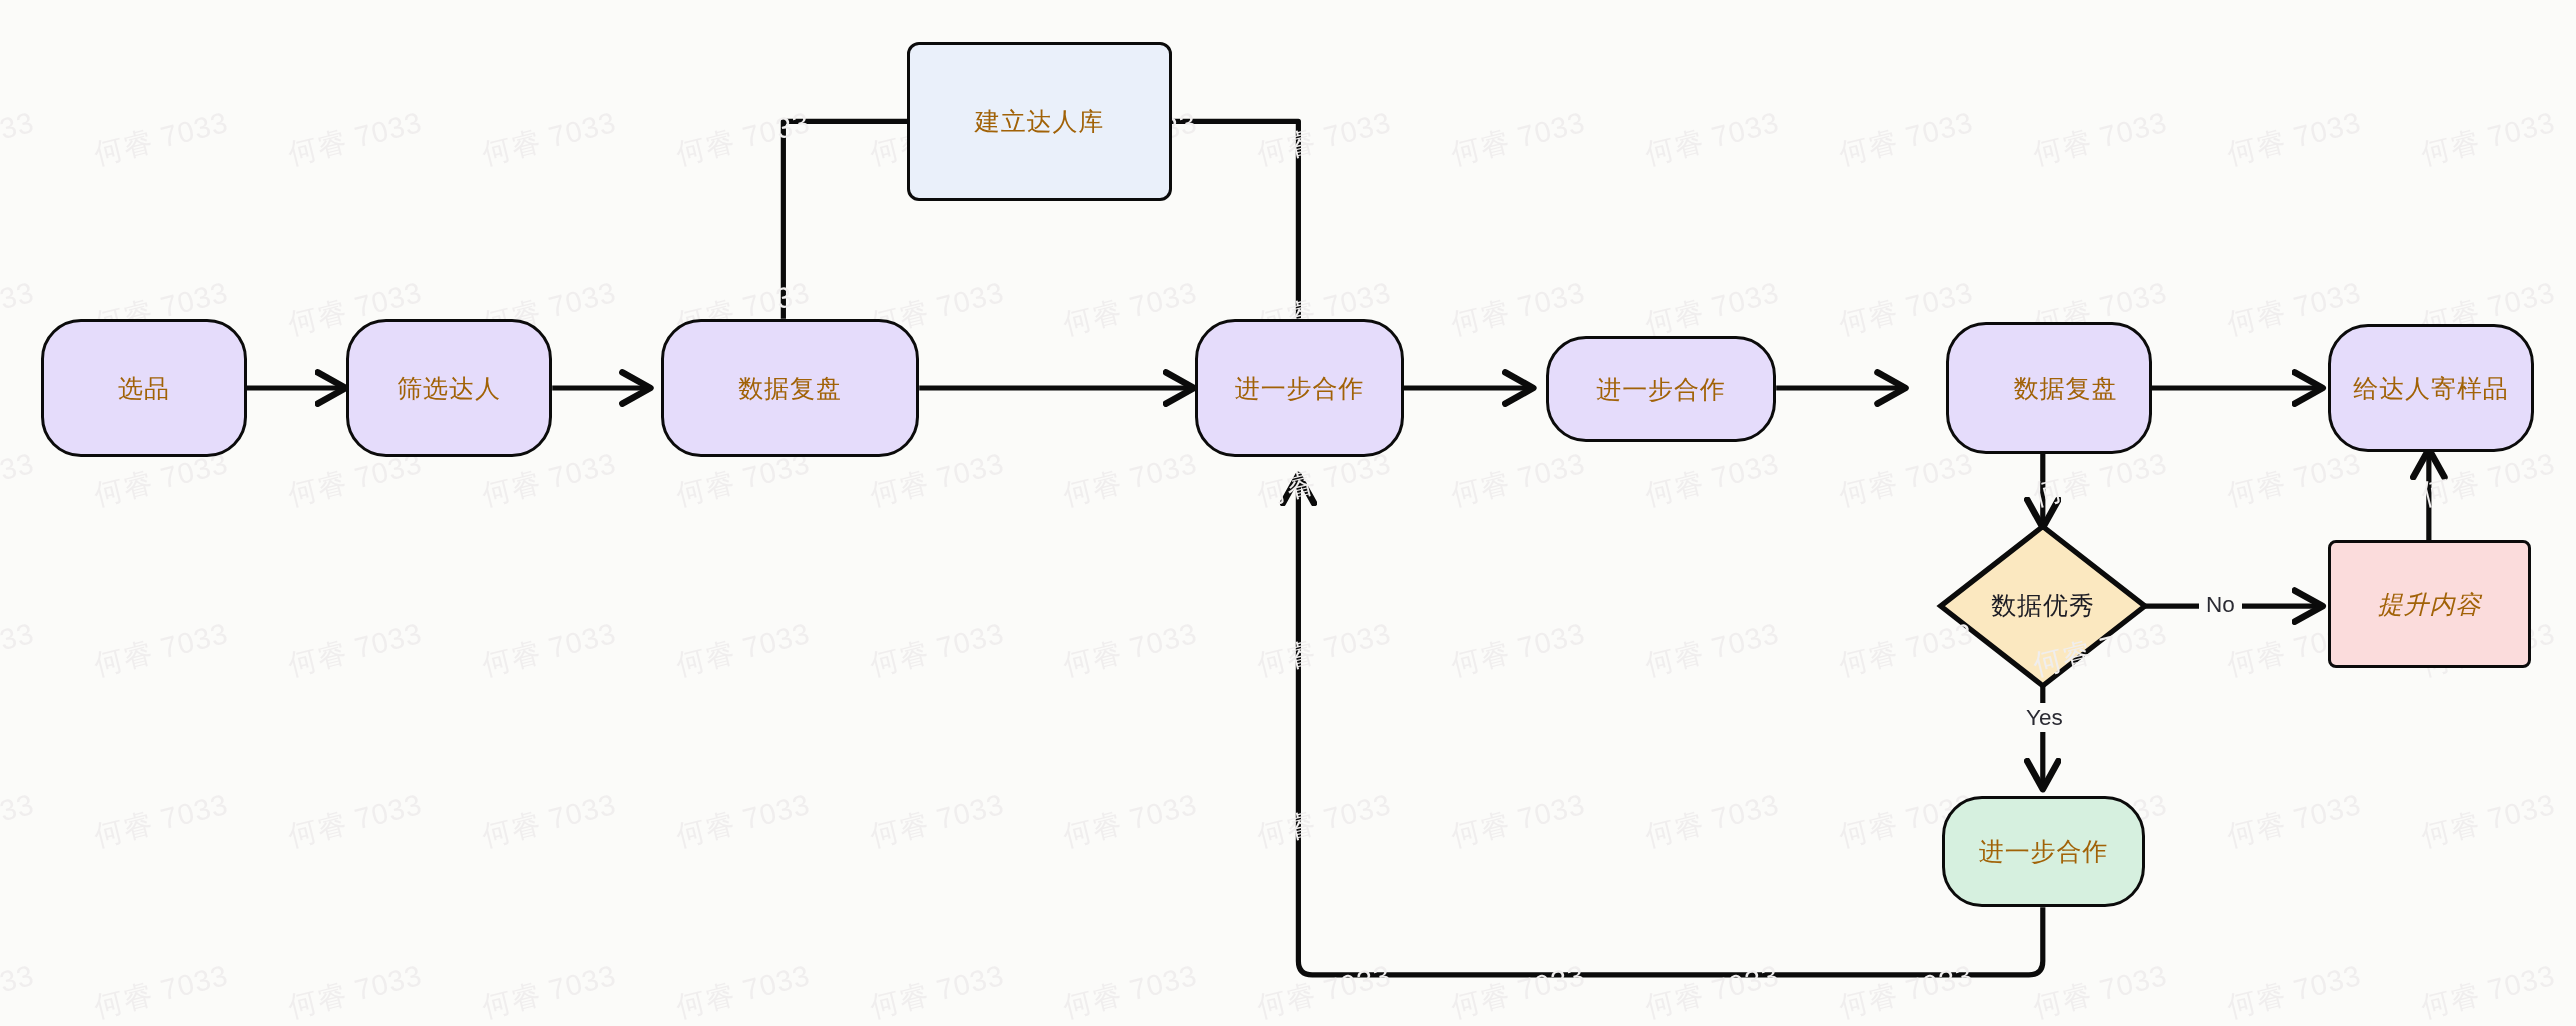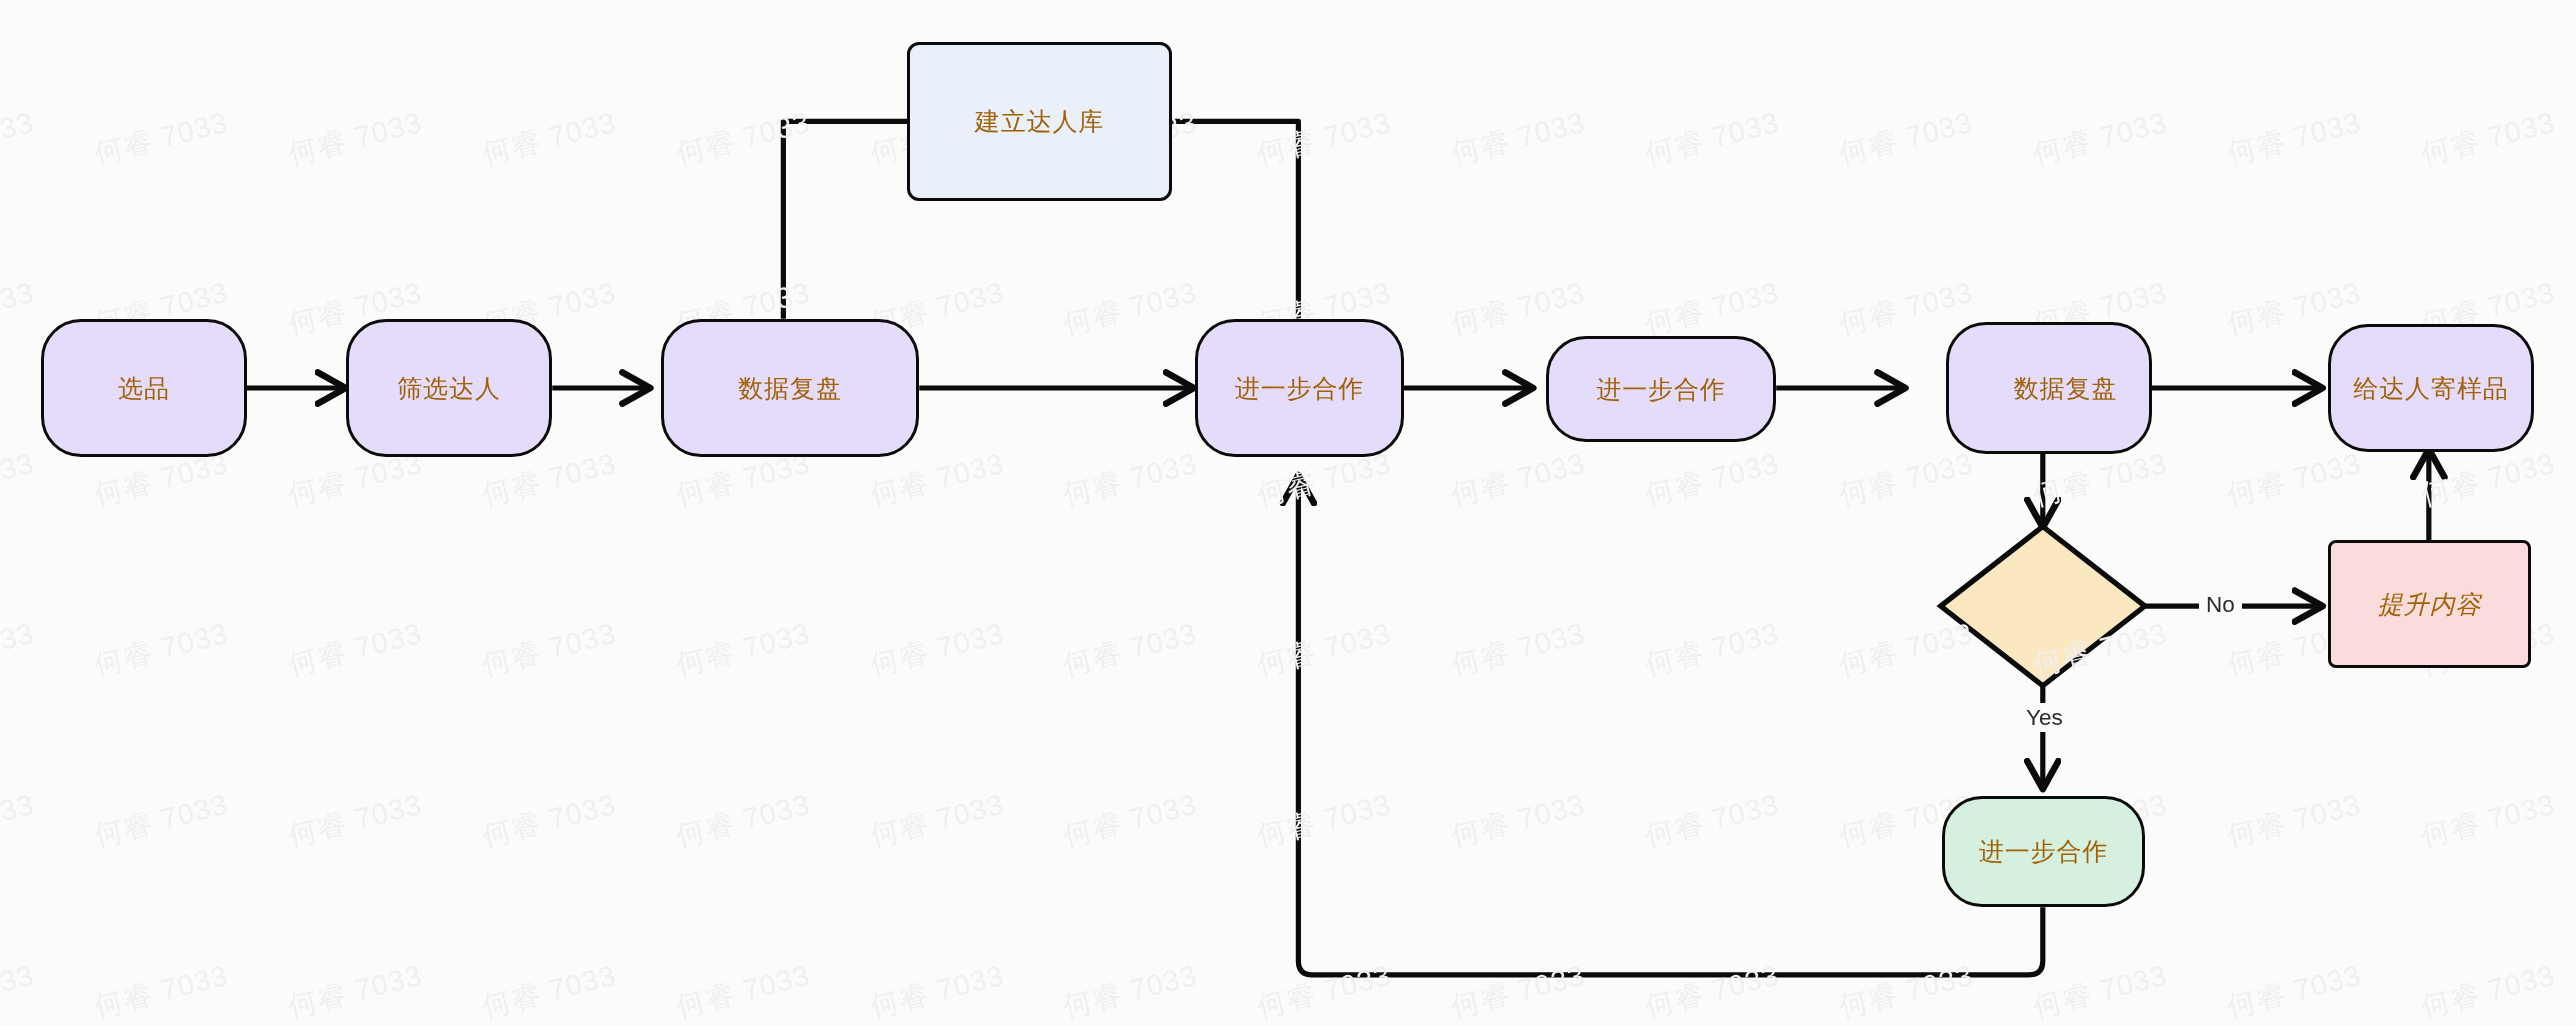--- a/index.html
+++ b/index.html
@@ -230,20 +230,23 @@
   </div>
 
   <div class="node stadium" style="left:1946px;top:322px;width:206px;height:132px;padding-left:33px;">
     <span>数据复盘</span>
   </div>
 
   <div class="node stadium" style="left:2328px;top:324px;width:206px;height:128px;">
     <span>给达人寄样品</span>
   </div>
 
+  <div class="diamond" style="left:1941px;top:526px;width:204px;height:159px;">
+    <span class="dlabel">数据优秀</span>
+  </div>
 
   <div class="node pink" style="left:2328px;top:540px;width:203px;height:128px;">
     <span>提升内容</span>
   </div>
 
   <div class="node green" style="left:1942px;top:796px;width:203px;height:111px;">
     <span>进一步合作</span>
   </div>
 
   <div class="edge-label" style="left:2199px;top:590px;text-align:right;">

